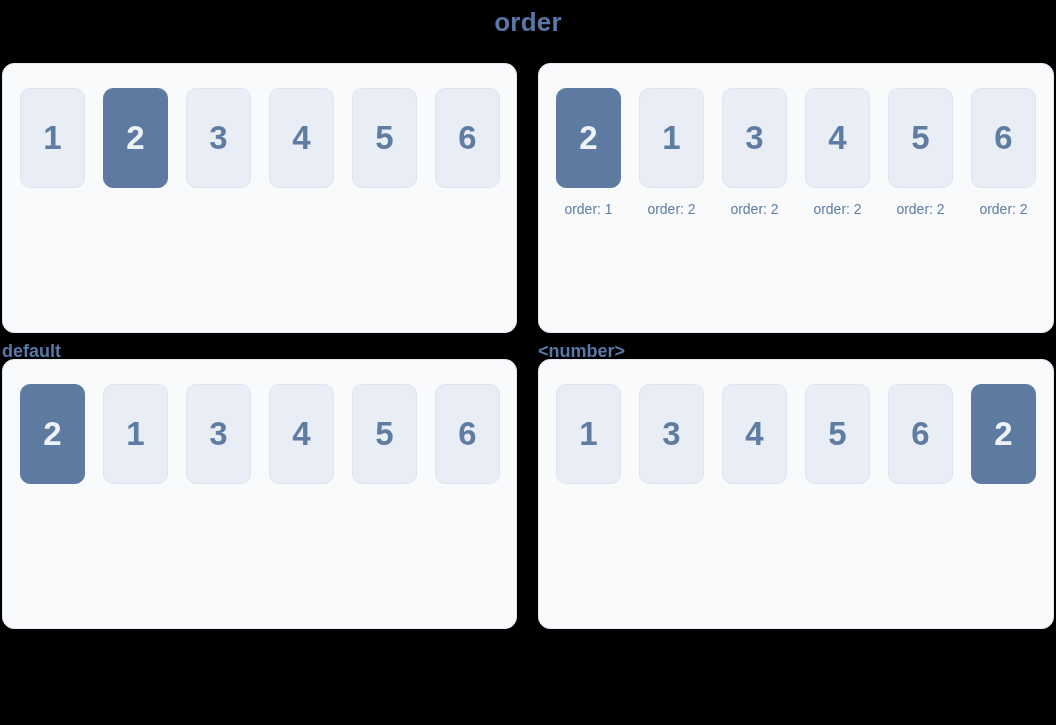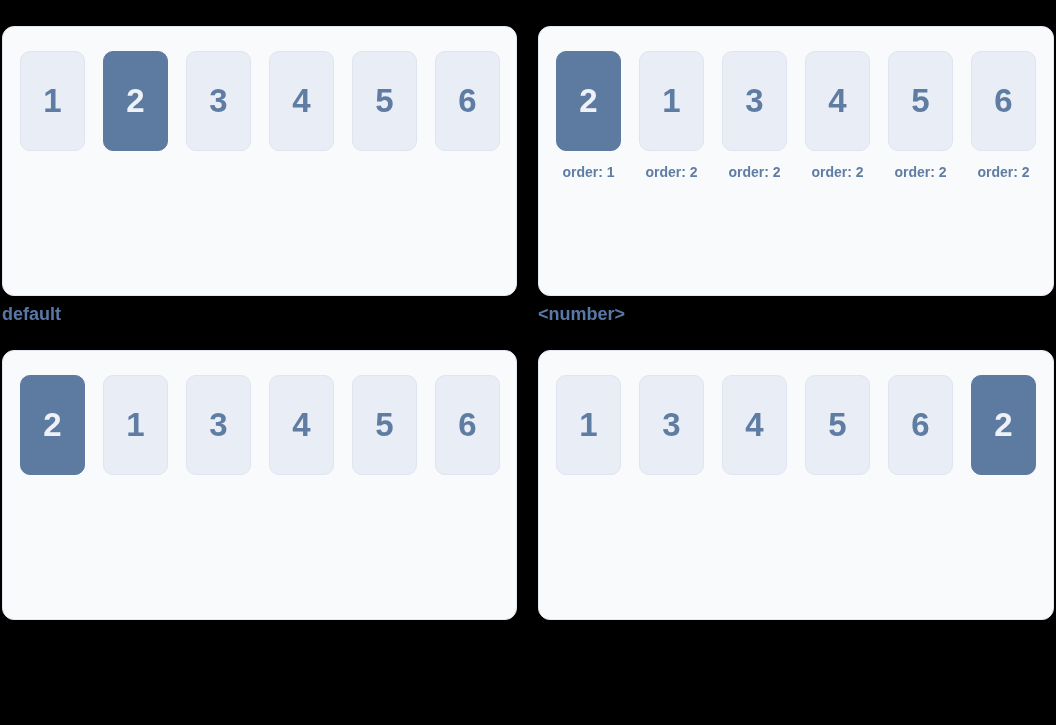--- a/index.html
+++ b/index.html
@@ -49,37 +49,38 @@
   .box .num {
     font-size: 33px;
     font-weight: 600;
     color: var(--num);
   }
   .box.hl { background: var(--hl); border-color: var(--hl); }
   .box.hl .num { color: var(--hlText); }
   .order-label {
     margin-top: 13px;
     font-size: 14px;
-    font-weight: 700;
+    font-weight: 400;
     color: var(--num);
     white-space: nowrap;
   }
   .caption {
-    height: 54px;
+    height: 26px;
     padding-top: 7px;
     font-size: 18px;
     line-height: 22px;
     font-weight: 700;
     color: var(--heading);
   }
 </style>
 </head>
 <body>
 
 <main class="page">
+  <h1 class="title">order</h1>
   <div class="grid" id="grid">
       <div class="cell">
         <div class="panel">
           <div class="boxes">
             <div class="item">
               <div class="box">
                 <span class="num">1</span>
               </div>
             </div>
             <div class="item">

